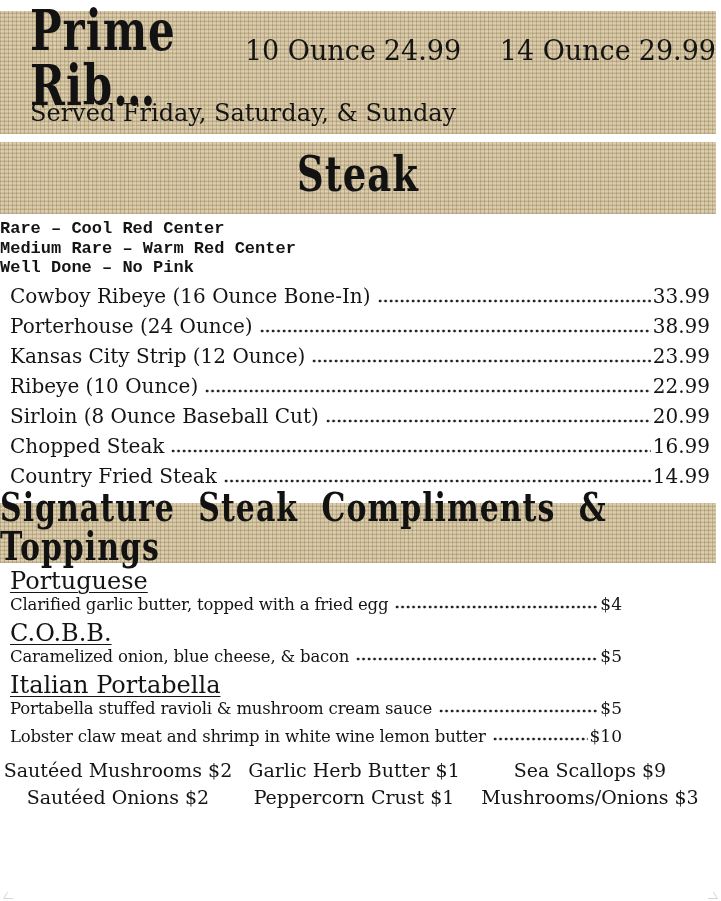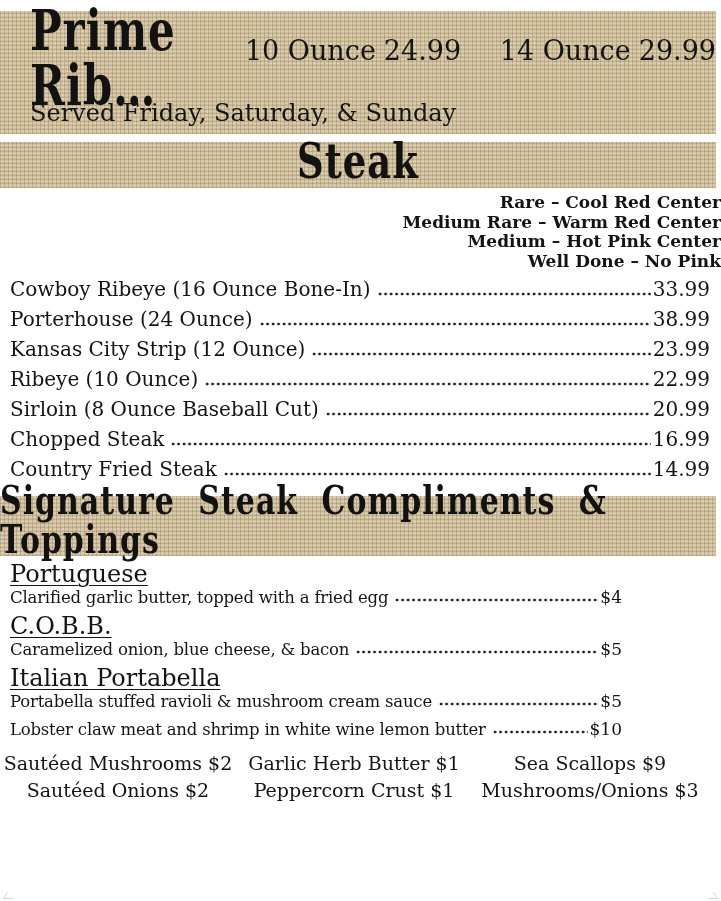--- a/index.html
+++ b/index.html
@@ -35,24 +35,24 @@
   
   .header-band { margin-top:11px; height:123px; padding:14px 0 0 30px; }
   .header-line1 { display:flex; align-items:baseline; height:64px; }
   .title-prime-rib { font-size:42px; word-spacing:16px; }
   .size-options { font-size:27px; margin-left:10px; white-space:nowrap; }
   .size-option { margin-right:30px; }
   .size-option:last-child { margin-right:0; }
   .opt-price { margin-left:8px; }
   .served-line { font-size:24px; margin-top:10px; }
   
-  .steak-band { margin-top:8px; height:46px; display:flex; align-items:center; justify-content:center; }
+  .steak-band { margin-top:8px; height:72px; display:flex; align-items:center; justify-content:center; }
   .steak-title { font-size:37px; }
   
-  .doneness { text-align:right; font-size:17px; line-height:19.5px; margin-top:5px; font-weight:600; }
+  .doneness { text-align:left; font-size:17px; line-height:19.5px; margin-top:5px; font-weight:600;font-family:Liberation Mono, monospace; }
   
   .items { margin:3px 11px 0 10px; }
   .item-row { display:flex; align-items:baseline; height:30px; font-size:20px; }
   .item-row .name { white-space:nowrap; line-height:30px; }
   .leader {
     flex:1 1 auto;
     height:4px;
     align-self:flex-end;
     margin:0 2px 8px 7px;
     background-image:radial-gradient(circle at 2px 2px, #1c1c1c 1.15px, rgba(0,0,0,0) 1.7px);
@@ -109,21 +109,20 @@
     <div class="served-line">Served Friday, Saturday, &amp; Sunday</div>
   </div>
 
   <div class="band steak-band">
     <span class="western steak-title">Steak</span>
   </div>
 
   <div class="doneness">
     <div>Rare – Cool Red Center</div>
     <div>Medium Rare – Warm Red Center</div>
-    <div>Medium – Hot Pink Center</div>
     <div>Well Done – No Pink</div>
   </div>
 
   <div class="items">
     <div class="item-row">
       <span class="name">Cowboy Ribeye (16 Ounce Bone-In)</span>
       <span class="leader"></span>
       <span class="price">33.99</span>
     </div>
     <div class="item-row">

